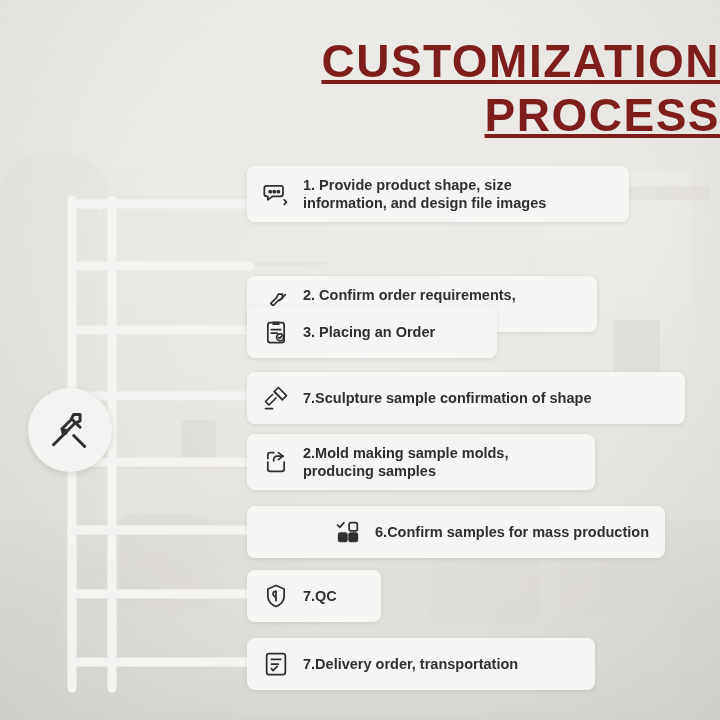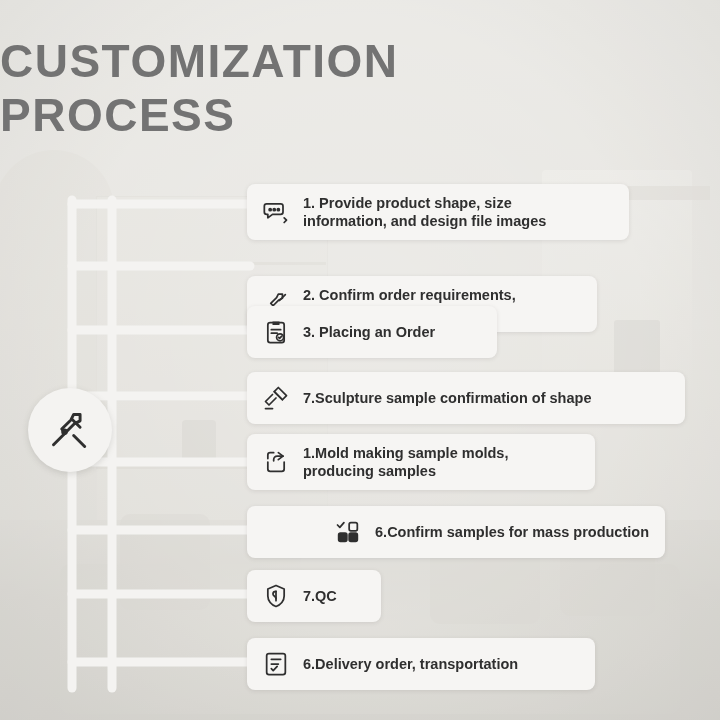--- a/index.html
+++ b/index.html
@@ -154,27 +154,28 @@
     inset: 0;
     background: rgba(236,234,231,0.45);
   }
 
   
   .title {
     position: absolute;
     left: 0;
     top: 34px;
     width: 720px;
-    text-align: left;
-    color: #737373;
+    text-align: right;
+    color: #7f1d1d;
     font-weight: bold;
     font-size: 46px;
     line-height: 54px;
     letter-spacing: 1.5px;
     text-transform: uppercase;
+    text-decoration: underline;
   }
   .title .line2 { display: block; }
 
   
   .rails {
     position: absolute;
     left: 0;
     top: 0;
     width: 720px;
     height: 720px;
@@ -291,21 +292,21 @@
       <path d="M3 20l6-6"></path>
       <path d="M13.5 6.5l4 4"></path>
       <path d="M7.5 11.5l5-5 1.5-3 3.5 0 0 3.5-3 1.5-5 5z"></path>
       <path d="M14 15l6 6"></path>
       <circle cx="9" cy="13" r="1"></circle>
     </svg>
   </div>
 
   <div class="steps">
 
-    <div class="step tall" style="top:184px; width:382px;">
+    <div class="step tall" style="top:166px; width:382px;">
       <span class="step-icon">
         <svg viewBox="0 0 24 24" fill="none" stroke="#2f2f2f" stroke-width="1.5" stroke-linecap="round" stroke-linejoin="round">
           <path d="M4 5h12a2 2 0 0 1 2 2v5a2 2 0 0 1-2 2H9l-4 3v-3H4a2 2 0 0 1-2-2V7a2 2 0 0 1 2-2z"></path>
           <circle cx="7" cy="10" r=".9" fill="#2f2f2f"></circle>
           <circle cx="10.5" cy="10" r=".9" fill="#2f2f2f"></circle>
           <circle cx="14" cy="10" r=".9" fill="#2f2f2f"></circle>
           <path d="M19 17l2 2-2 2"></path>
         </svg>
       </span>
       <span class="step-text">1. Provide product shape, size
@@ -353,21 +354,21 @@
 
     <div class="step tall" style="top:434px; width:348px;">
       <span class="step-icon">
         <svg viewBox="0 0 24 24" fill="none" stroke="#2f2f2f" stroke-width="1.5" stroke-linecap="round" stroke-linejoin="round">
           <path d="M5 9V6a2 2 0 0 1 2-2h3"></path>
           <path d="M5 12v6a2 2 0 0 0 2 2h10a2 2 0 0 0 2-2v-6"></path>
           <path d="M14 4l4 3-4 3"></path>
           <path d="M18 7h-5a3 3 0 0 0-3 3v1"></path>
         </svg>
       </span>
-      <span class="step-text">1.Mold making sample molds,
+      <span class="step-text">2.Mold making sample molds,
 producing samples</span>
     </div>
 
     <div class="step" style="top:506px; width:418px;justify-content:flex-end;">
       <span class="step-icon">
         <svg viewBox="0 0 24 24" fill="none" stroke="#2f2f2f" stroke-width="1.5" stroke-linecap="round" stroke-linejoin="round">
           <path d="M3 6l2 2 3.5-4"></path>
           <rect x="13" y="4" width="7" height="7" rx="1.5"></rect>
           <rect x="4" y="13" width="7" height="7" rx="1.5" fill="#2f2f2f"></rect>
           <rect x="13" y="13" width="7" height="7" rx="1.5" fill="#2f2f2f"></rect>
@@ -389,17 +390,17 @@
 
     <div class="step" style="top:638px; width:348px;">
       <span class="step-icon">
         <svg viewBox="0 0 24 24" fill="none" stroke="#2f2f2f" stroke-width="1.5" stroke-linecap="round" stroke-linejoin="round">
           <rect x="4" y="3" width="16" height="18" rx="2"></rect>
           <path d="M8 8h8"></path>
           <path d="M8 12h6"></path>
           <path d="M8 16l1.6 1.6L13 14"></path>
         </svg>
       </span>
-      <span class="step-text">6.Delivery order, transportation</span>
+      <span class="step-text">7.Delivery order, transportation</span>
     </div>
 
   </div>
 </div>
 
 </body></html>

